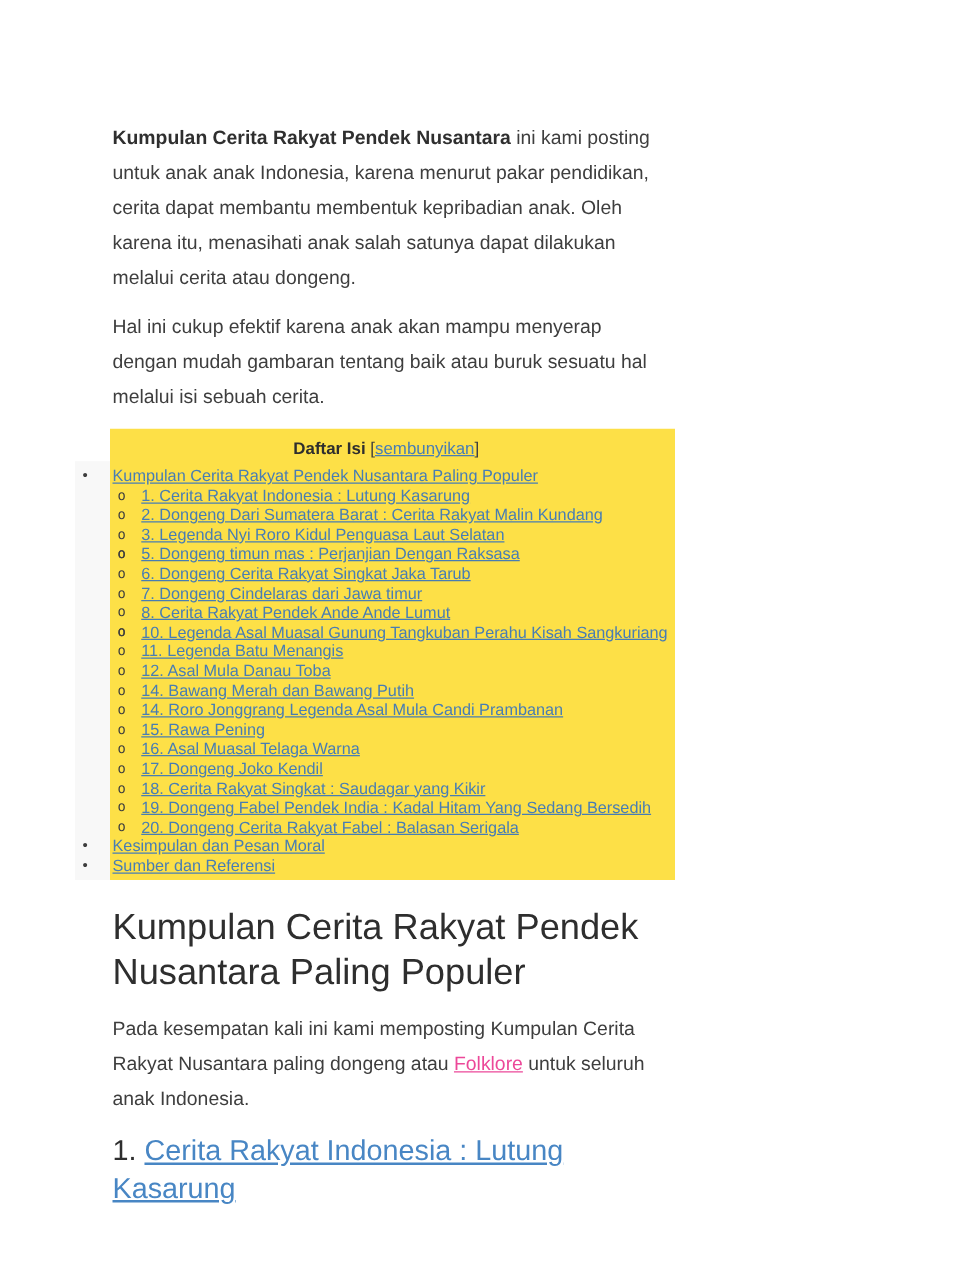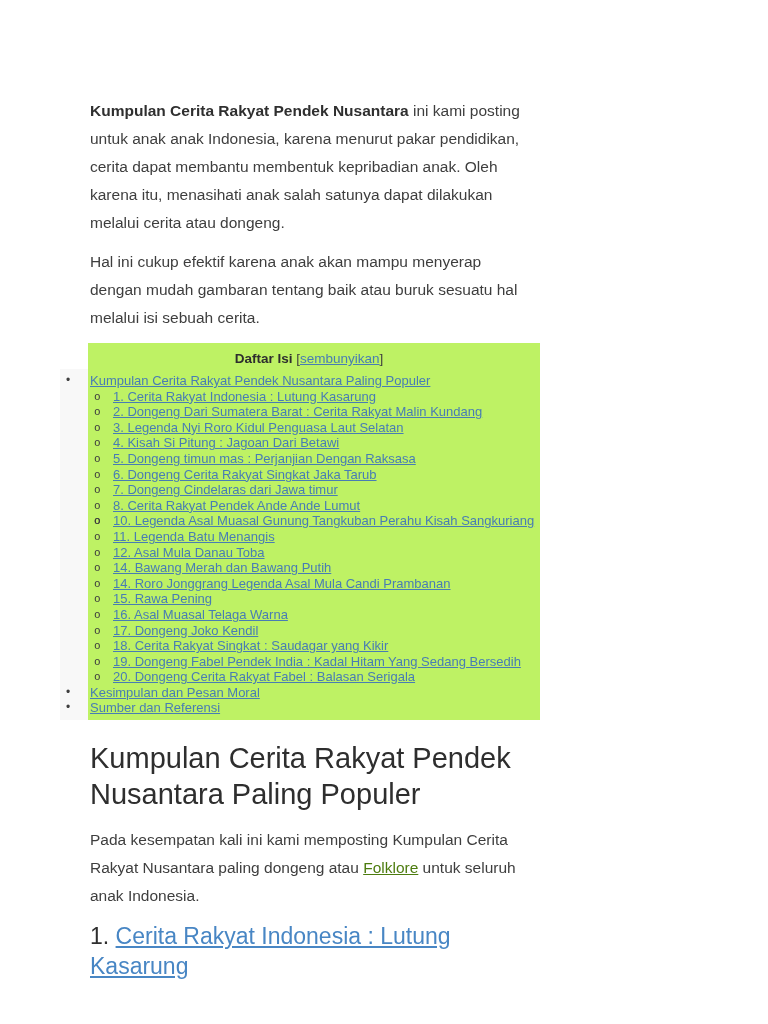--- a/index.html
+++ b/index.html
@@ -11,26 +11,26 @@
   .page{
     box-sizing:border-box;
     padding:97px 90px 0 90px;
     width:620px;
   }
   p.body-text{
     font-size:15.5px;line-height:28px;margin:0 0 11px 0;color:#3e3e3e;
   }
   p.body-text b{color:#2f2f2f;}
   a{cursor:pointer;}
-  .lnk{color:#4d7c0f;text-decoration:underline;}
+  .lnk{color:#ec4899;text-decoration:underline;}
 
   
   .toc-box{
     position:relative;
-    background:#bef264;
+    background:#fde047;
     margin:3px -10px 0 -2px;   
     padding:5px 10px 4px 0;
   }
   
   .toc-box::before{
     content:'';position:absolute;left:-28px;top:26px;bottom:0;width:28px;
     background:#f8f8f8;
   }
   .toc-title-row{
     text-align:center;font-size:13.5px;line-height:21px;color:#2e2e2e;
@@ -81,21 +81,21 @@
   <div class="toc-box">
     <div class="toc-title-row">
       <span class="toc-title">Daftar Isi</span>
       <span class="bracket">[</span><a>sembunyikan</a><span class="bracket">]</span>
     </div>
     <ul class="toc-list" id="toc-root">
         <li class="lvl1"><span class="marker">•</span><a>Kumpulan Cerita Rakyat Pendek Nusantara Paling Populer</a></li>
         <li class="lvl2"><span class="marker">o</span><a>1. Cerita Rakyat Indonesia : Lutung Kasarung</a></li>
         <li class="lvl2"><span class="marker">o</span><a>2. Dongeng Dari Sumatera Barat : Cerita Rakyat Malin Kundang</a></li>
         <li class="lvl2"><span class="marker">o</span><a>3. Legenda Nyi Roro Kidul Penguasa Laut Selatan</a></li>
-        <li class="lvl2"><span class="marker">o</span><a>4. Kisah Si Pitung : Jagoan Dari Betawi</a></li>
+        <li class="lvl2"><span class="marker">o</span></li>
         <li class="lvl2"><span class="marker">o</span><a>5. Dongeng timun mas : Perjanjian Dengan Raksasa</a></li>
         <li class="lvl2"><span class="marker">o</span><a>6. Dongeng Cerita Rakyat Singkat Jaka Tarub</a></li>
         <li class="lvl2"><span class="marker">o</span><a>7. Dongeng Cindelaras dari Jawa timur</a></li>
         <li class="lvl2"><span class="marker">o</span><a>8. Cerita Rakyat Pendek Ande Ande Lumut</a></li>
         <li class="lvl2"><span class="marker">o</span></li>
         <li class="lvl2"><span class="marker">o</span><a>10. Legenda Asal Muasal Gunung Tangkuban Perahu Kisah Sangkuriang</a></li>
         <li class="lvl2"><span class="marker">o</span><a>11. Legenda Batu Menangis</a></li>
         <li class="lvl2"><span class="marker">o</span><a>12. Asal Mula Danau Toba</a></li>
         <li class="lvl2"><span class="marker">o</span><a>14. Bawang Merah dan Bawang Putih</a></li>
         <li class="lvl2"><span class="marker">o</span><a>14. Roro Jonggrang Legenda Asal Mula Candi Prambanan</a></li>

